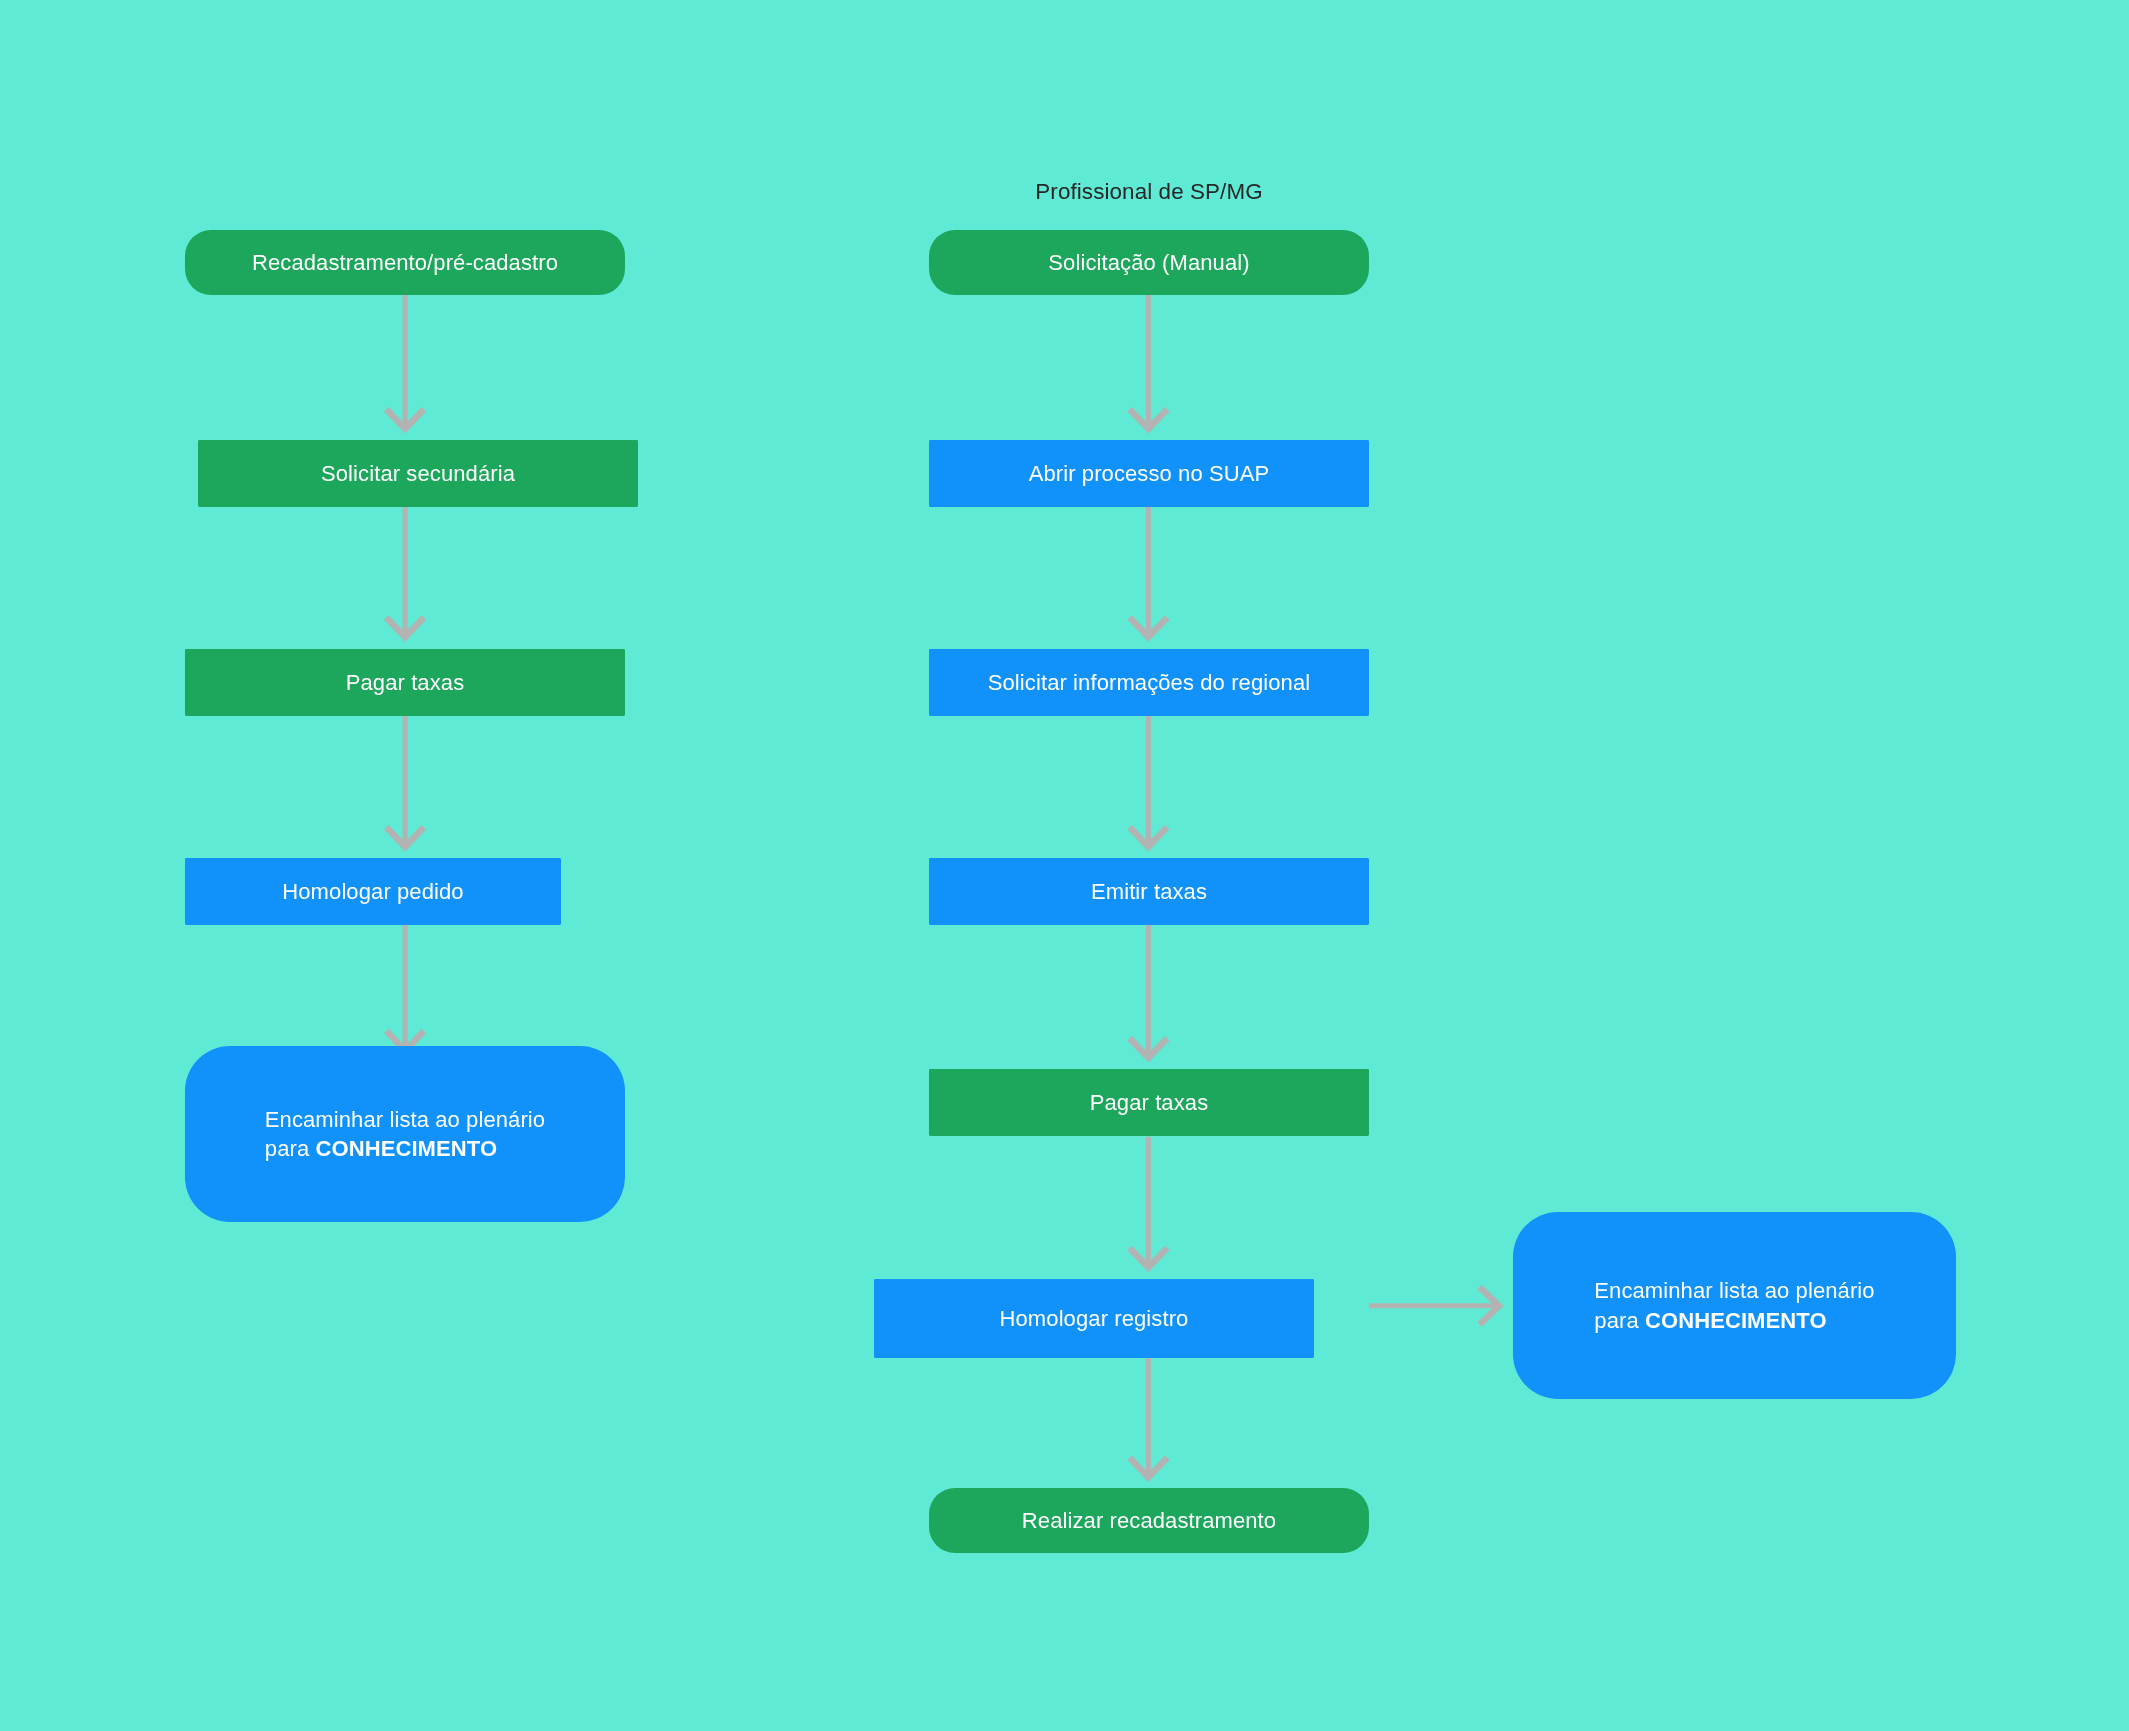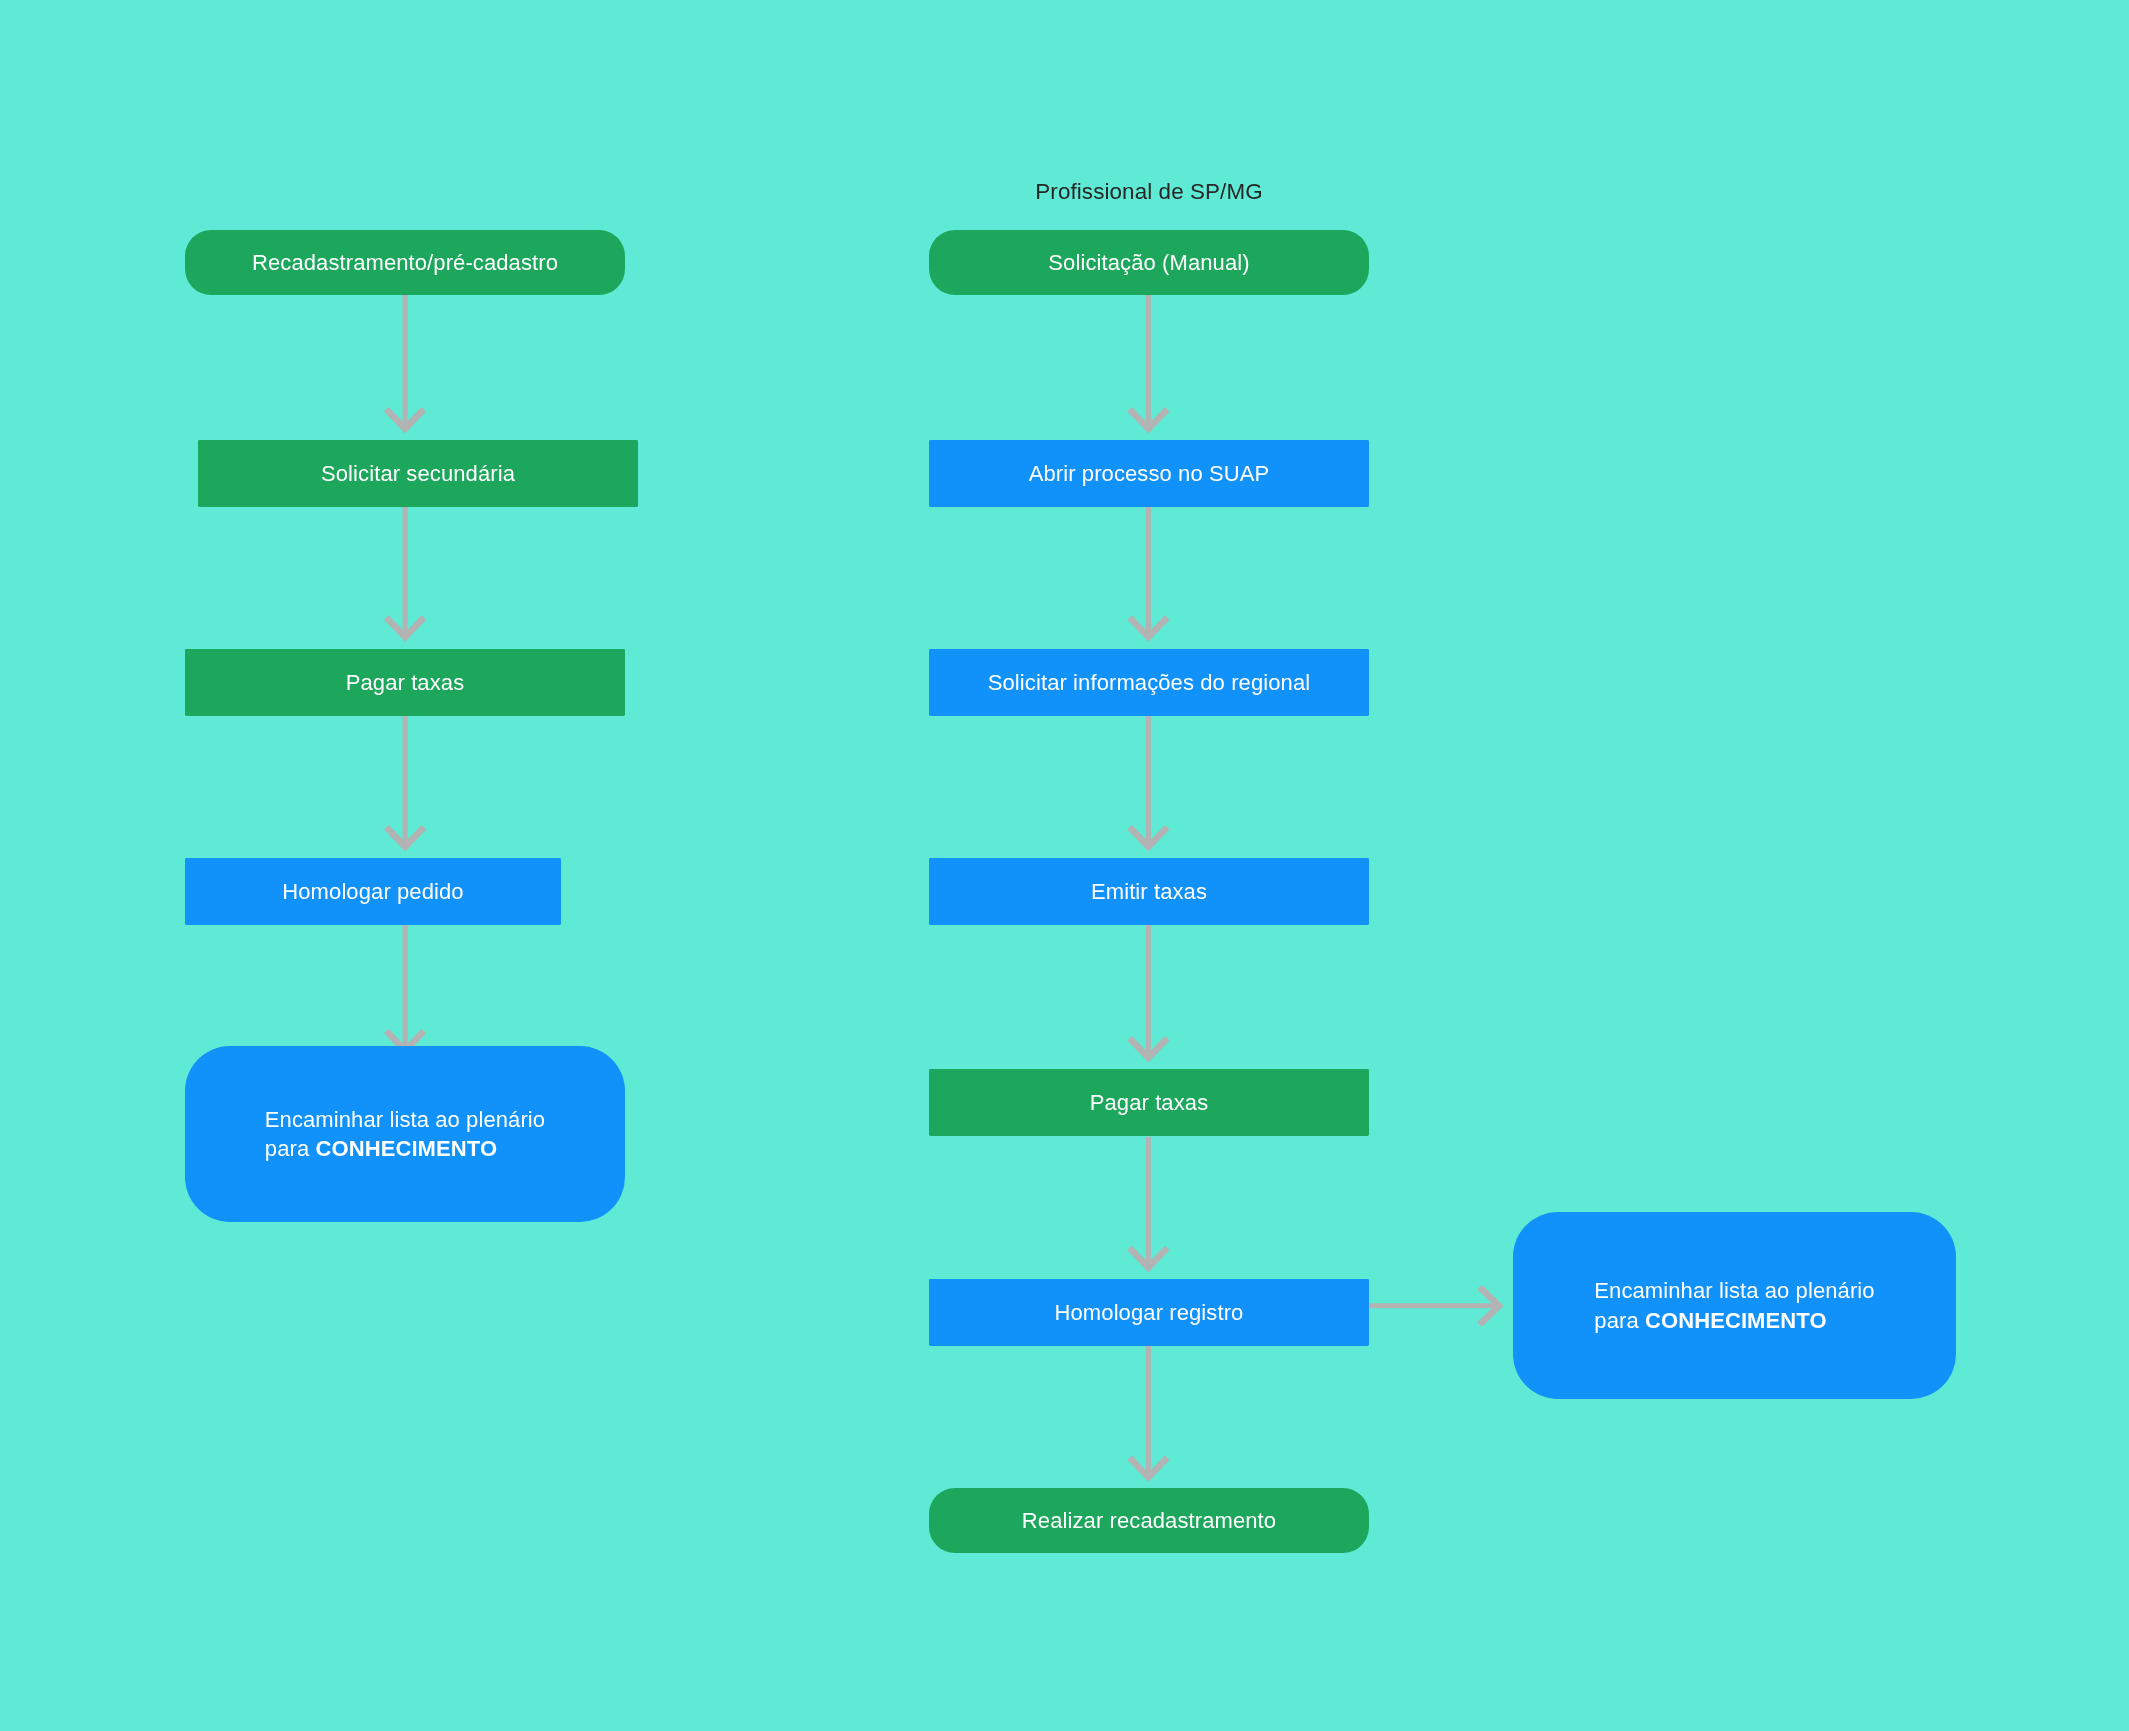--- a/index.html
+++ b/index.html
@@ -152,21 +152,21 @@
   </div>
 
   <div class="node blue rect" style="left:929px; top:858px; width:440px; height:67px;">
     <span>Emitir taxas</span>
   </div>
 
   <div class="node green rect" style="left:929px; top:1069px; width:440px; height:67px;">
     <span>Pagar taxas</span>
   </div>
 
-  <div class="node blue rect" style="left:929px; top:1279px; width:440px; height:67px;">
+  <div class="node blue rect" style="left:874px; top:1279px; width:440px; height:79px;">
     <span>Homologar registro</span>
   </div>
 
   <div class="node green round" style="left:929px; top:1488px; width:440px; height:65px;">
     <span>Realizar recadastramento</span>
   </div>
 
   <div class="node blue pill" style="left:1513px; top:1212px; width:443px; height:187px;">
     <span>
       <span class="line1">Encaminhar lista ao plenário</span>

